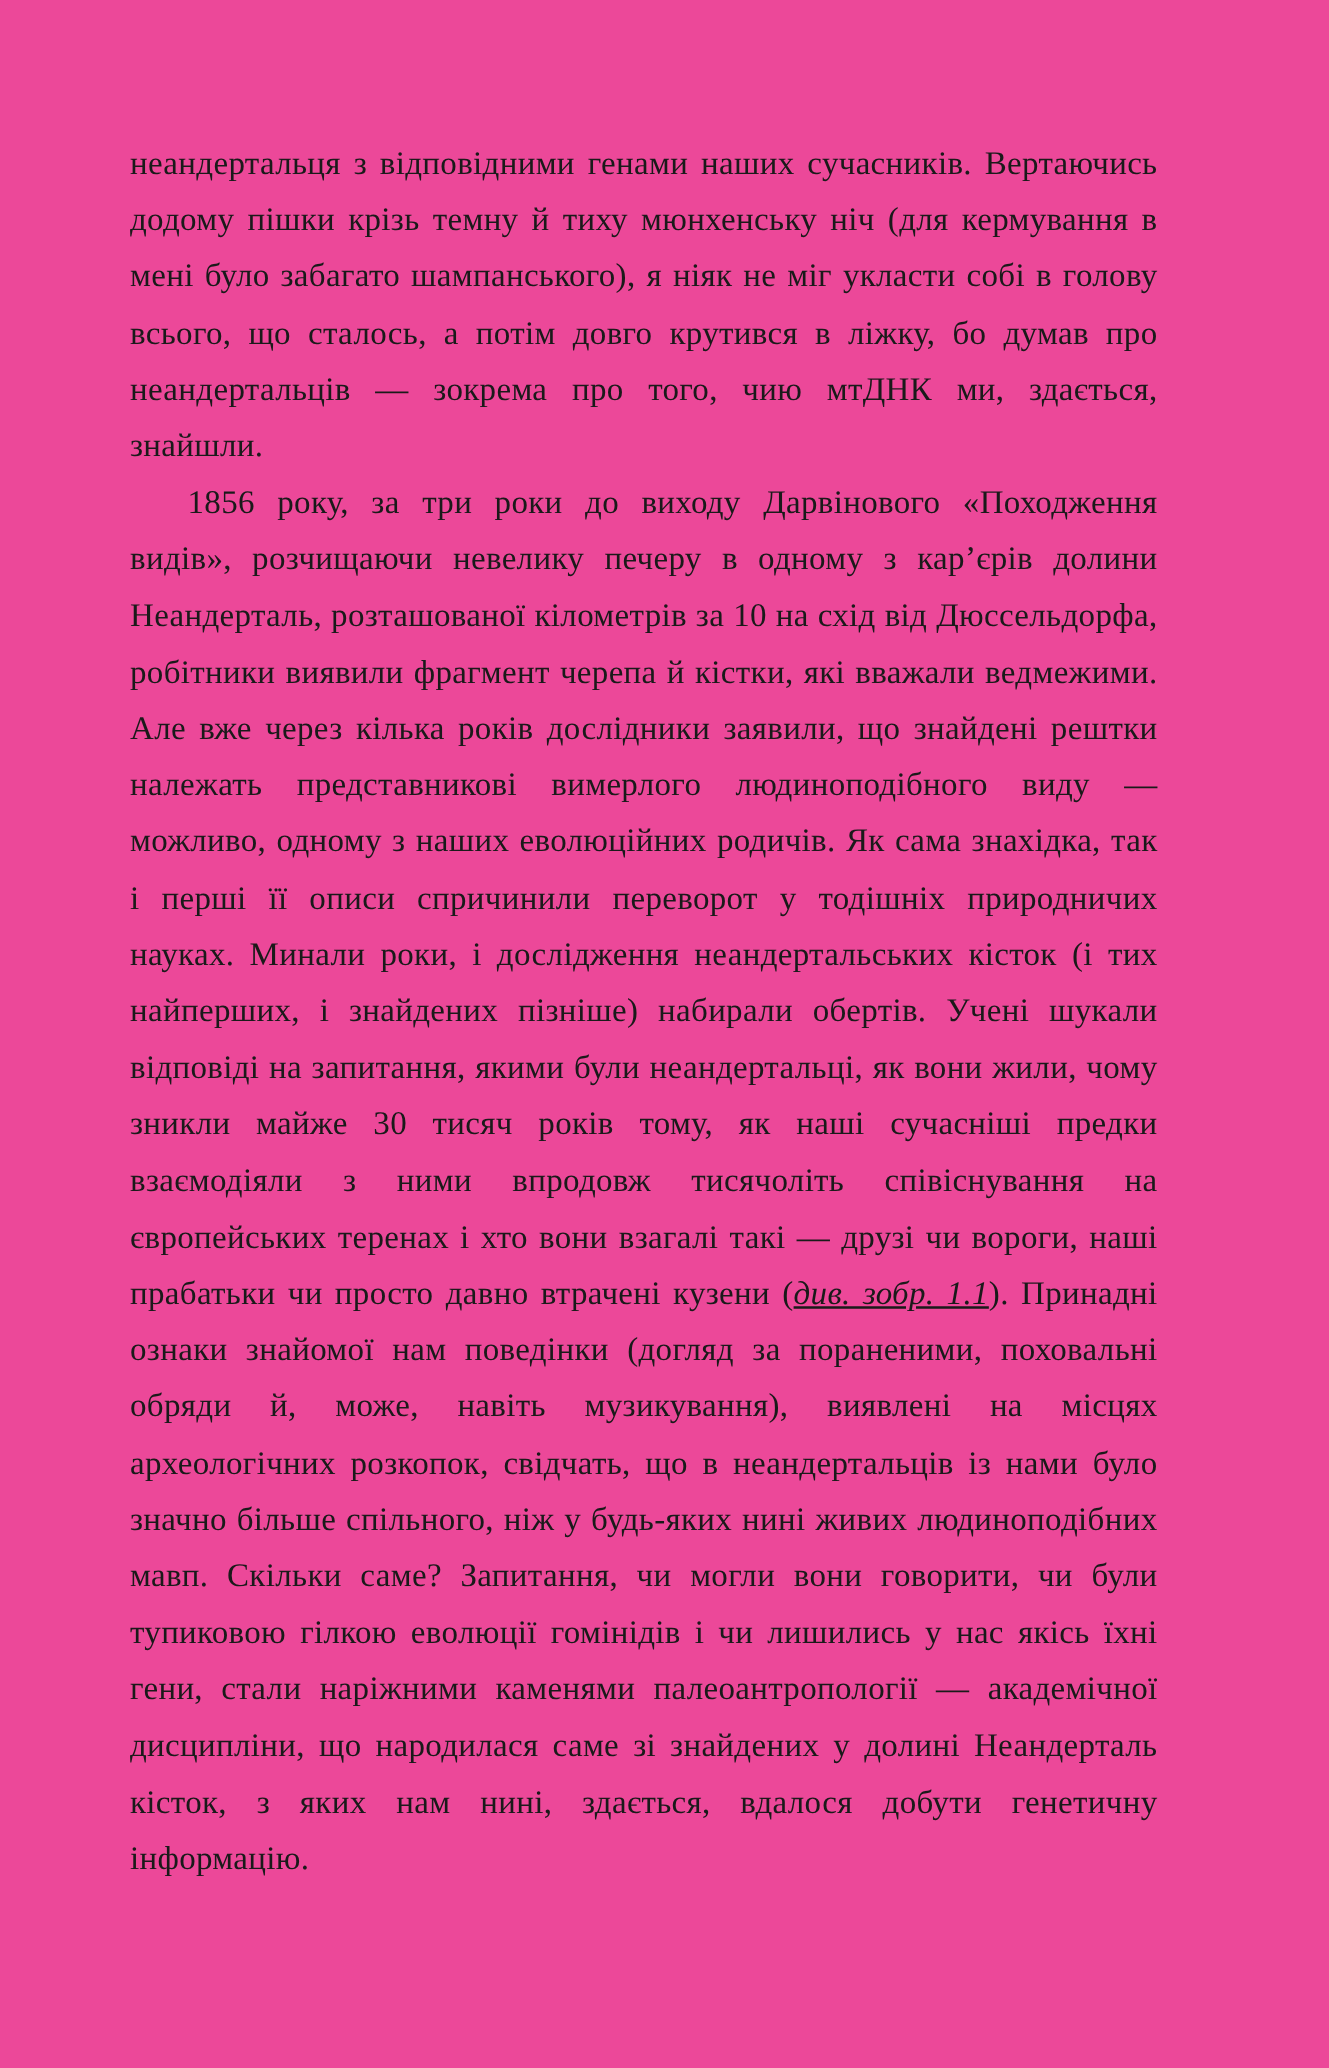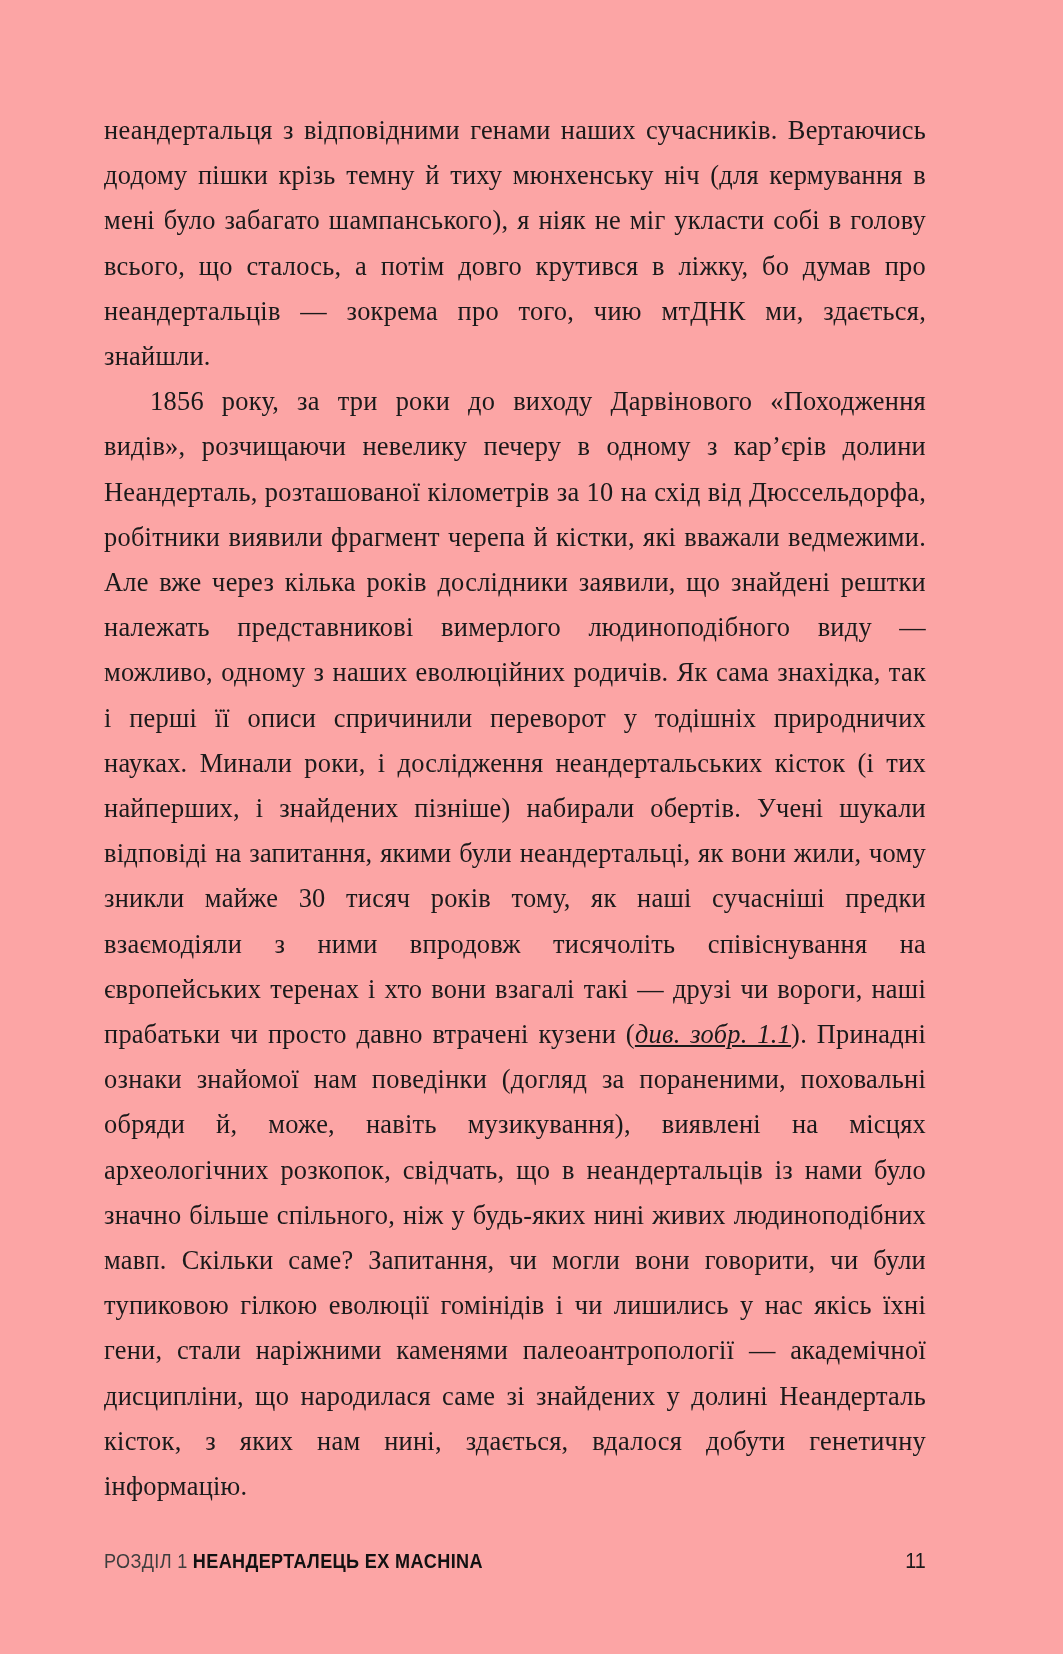--- a/index.html
+++ b/index.html
@@ -8,21 +8,21 @@
     background: #ffffff;
   }
   body {
     font-family: "Liberation Serif", "DejaVu Serif", serif;
     color: #1a1a1a;
   }
   .page {
     position: relative;
     width: 1063px;
     height: 1654px;
-    background: #fca5a5;
+    background: #ec4899;
     overflow: hidden;
     box-sizing: border-box;
   }
   .text-column {
     position: absolute;
     left: 104px;
     top: 108px;
     width: 822px;
   }
   .body-par {
@@ -87,20 +87,14 @@
 <div class="page">
 
   <div class="text-column">
 
     <p class="body-par">неандертальця з відповідними генами наших сучасників. Вертаючись додому пішки крізь темну й тиху мюнхенську ніч (для кермування в мені було забагато шампанського), я ніяк не міг укласти собі в голову всього, що сталось, а потім довго крутився в ліжку, бо думав про неандертальців — зокрема про того, чию мтДНК ми, здається, знайшли.</p>
 
     <p class="body-par indent"><span>1856 року, за три роки до виходу Дарвінового «Походження видів», розчищаючи невелику печеру в одному з кар’єрів долини Неандерталь, розташованої кілометрів за 10 на схід від Дюссельдорфа, робітники виявили фрагмент черепа й кістки, які вважали ведмежими. Але вже через кілька років дослідники заявили, що знайдені рештки належать представникові вимерлого людиноподібного виду — можливо, одному з наших еволюційних родичів. Як сама знахідка, так і перші її описи спричинили переворот у тодішніх природничих науках. Минали роки, і дослідження неандертальських кісток (і тих найперших, і знайдених пізніше) набирали обертів. Учені шукали відповіді на запитання, якими були неандертальці, як вони жили, чому зникли майже 30 тисяч років тому, як наші сучасніші предки взаємодіяли з ними впродовж тисячоліть співіснування на європейських теренах і хто вони взагалі такі — друзі чи вороги, наші прабатьки чи просто давно втрачені кузени (</span><span class="inline-italic">див. зобр. 1.1</span><span>). Принадні ознаки знайомої нам поведінки (догляд за пораненими, поховальні обряди й, може, навіть музикування), виявлені на місцях археологічних розкопок, свідчать, що в неандертальців із нами було значно більше спільного, ніж у будь-яких нині живих людиноподібних мавп. Скільки саме? Запитання, чи могли вони говорити, чи були тупиковою гілкою еволюції гомінідів і чи лишились у нас якісь їхні гени, стали наріжними каменями палеоантропології — академічної дисципліни, що народилася саме зі знайдених у долині Неандерталь кісток, з яких нам нині, здається, вдалося добути генетичну інформацію.</span></p>
 
   </div>
 
-  <div class="footer">
-    <div class="running-head">
-      <span class="rh-chapter">РОЗДІЛ 1</span><span class="rh-title">НЕАНДЕРТАЛЕЦЬ EX MACHINA</span>
-    </div>
-    <div class="page-number">11</div>
-  </div>
 
 </div>
 
 </body></html>

